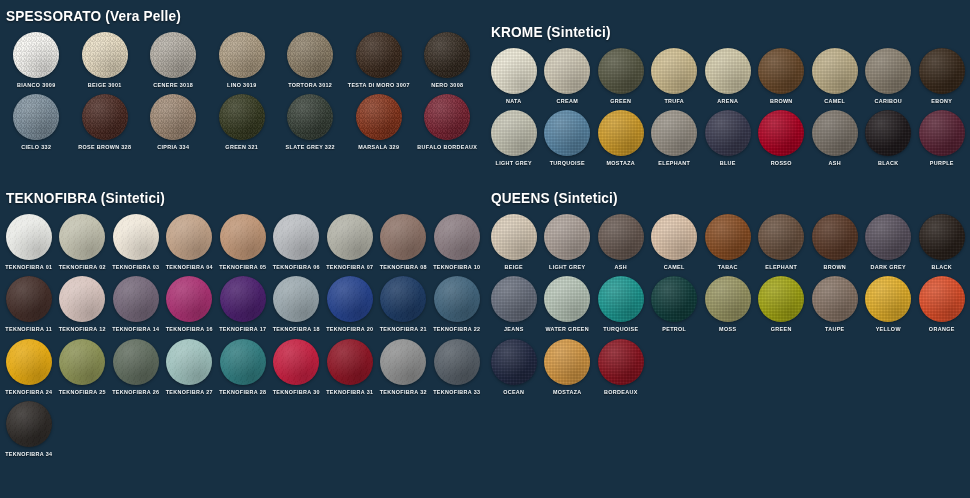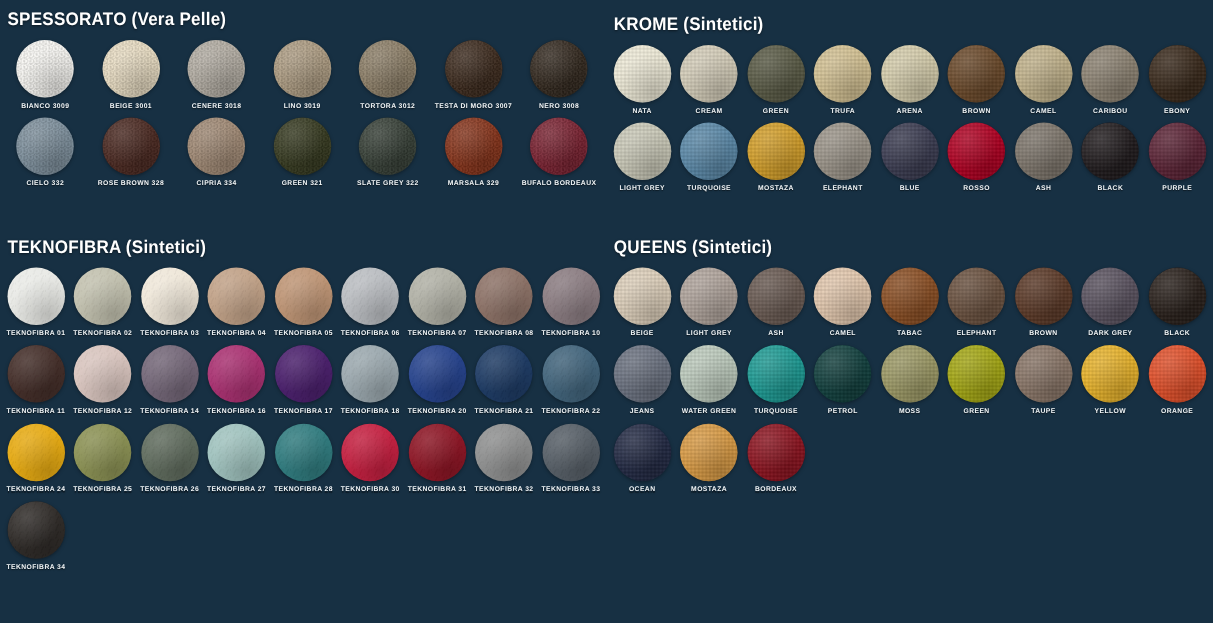--- a/index.html
+++ b/index.html
@@ -306,21 +306,21 @@
           </div>
           <div class="swatch" style="width: 53.5px;">
             <div class="disc smooth" style="background: rgb(46, 42, 39);"></div>
             <div class="label">TEKNOFIBRA 34</div>
           </div>
         </div>
     </div>
   </div>
 
   <div class="col">
-    <div class="section" id="sec-krome" style="top:12px;">
+    <div class="section" id="sec-krome" style="top:24px;">
       <div class="section-title">KROME (Sintetici)</div>
       <div class="grid">
           <div class="swatch" style="width: 53.5px;">
             <div class="disc fab" style="background: rgb(238, 234, 215);"></div>
             <div class="label">NATA</div>
           </div>
           <div class="swatch" style="width: 53.5px;">
             <div class="disc fab" style="background: rgb(212, 205, 185);"></div>
             <div class="label">CREAM</div>
           </div>

